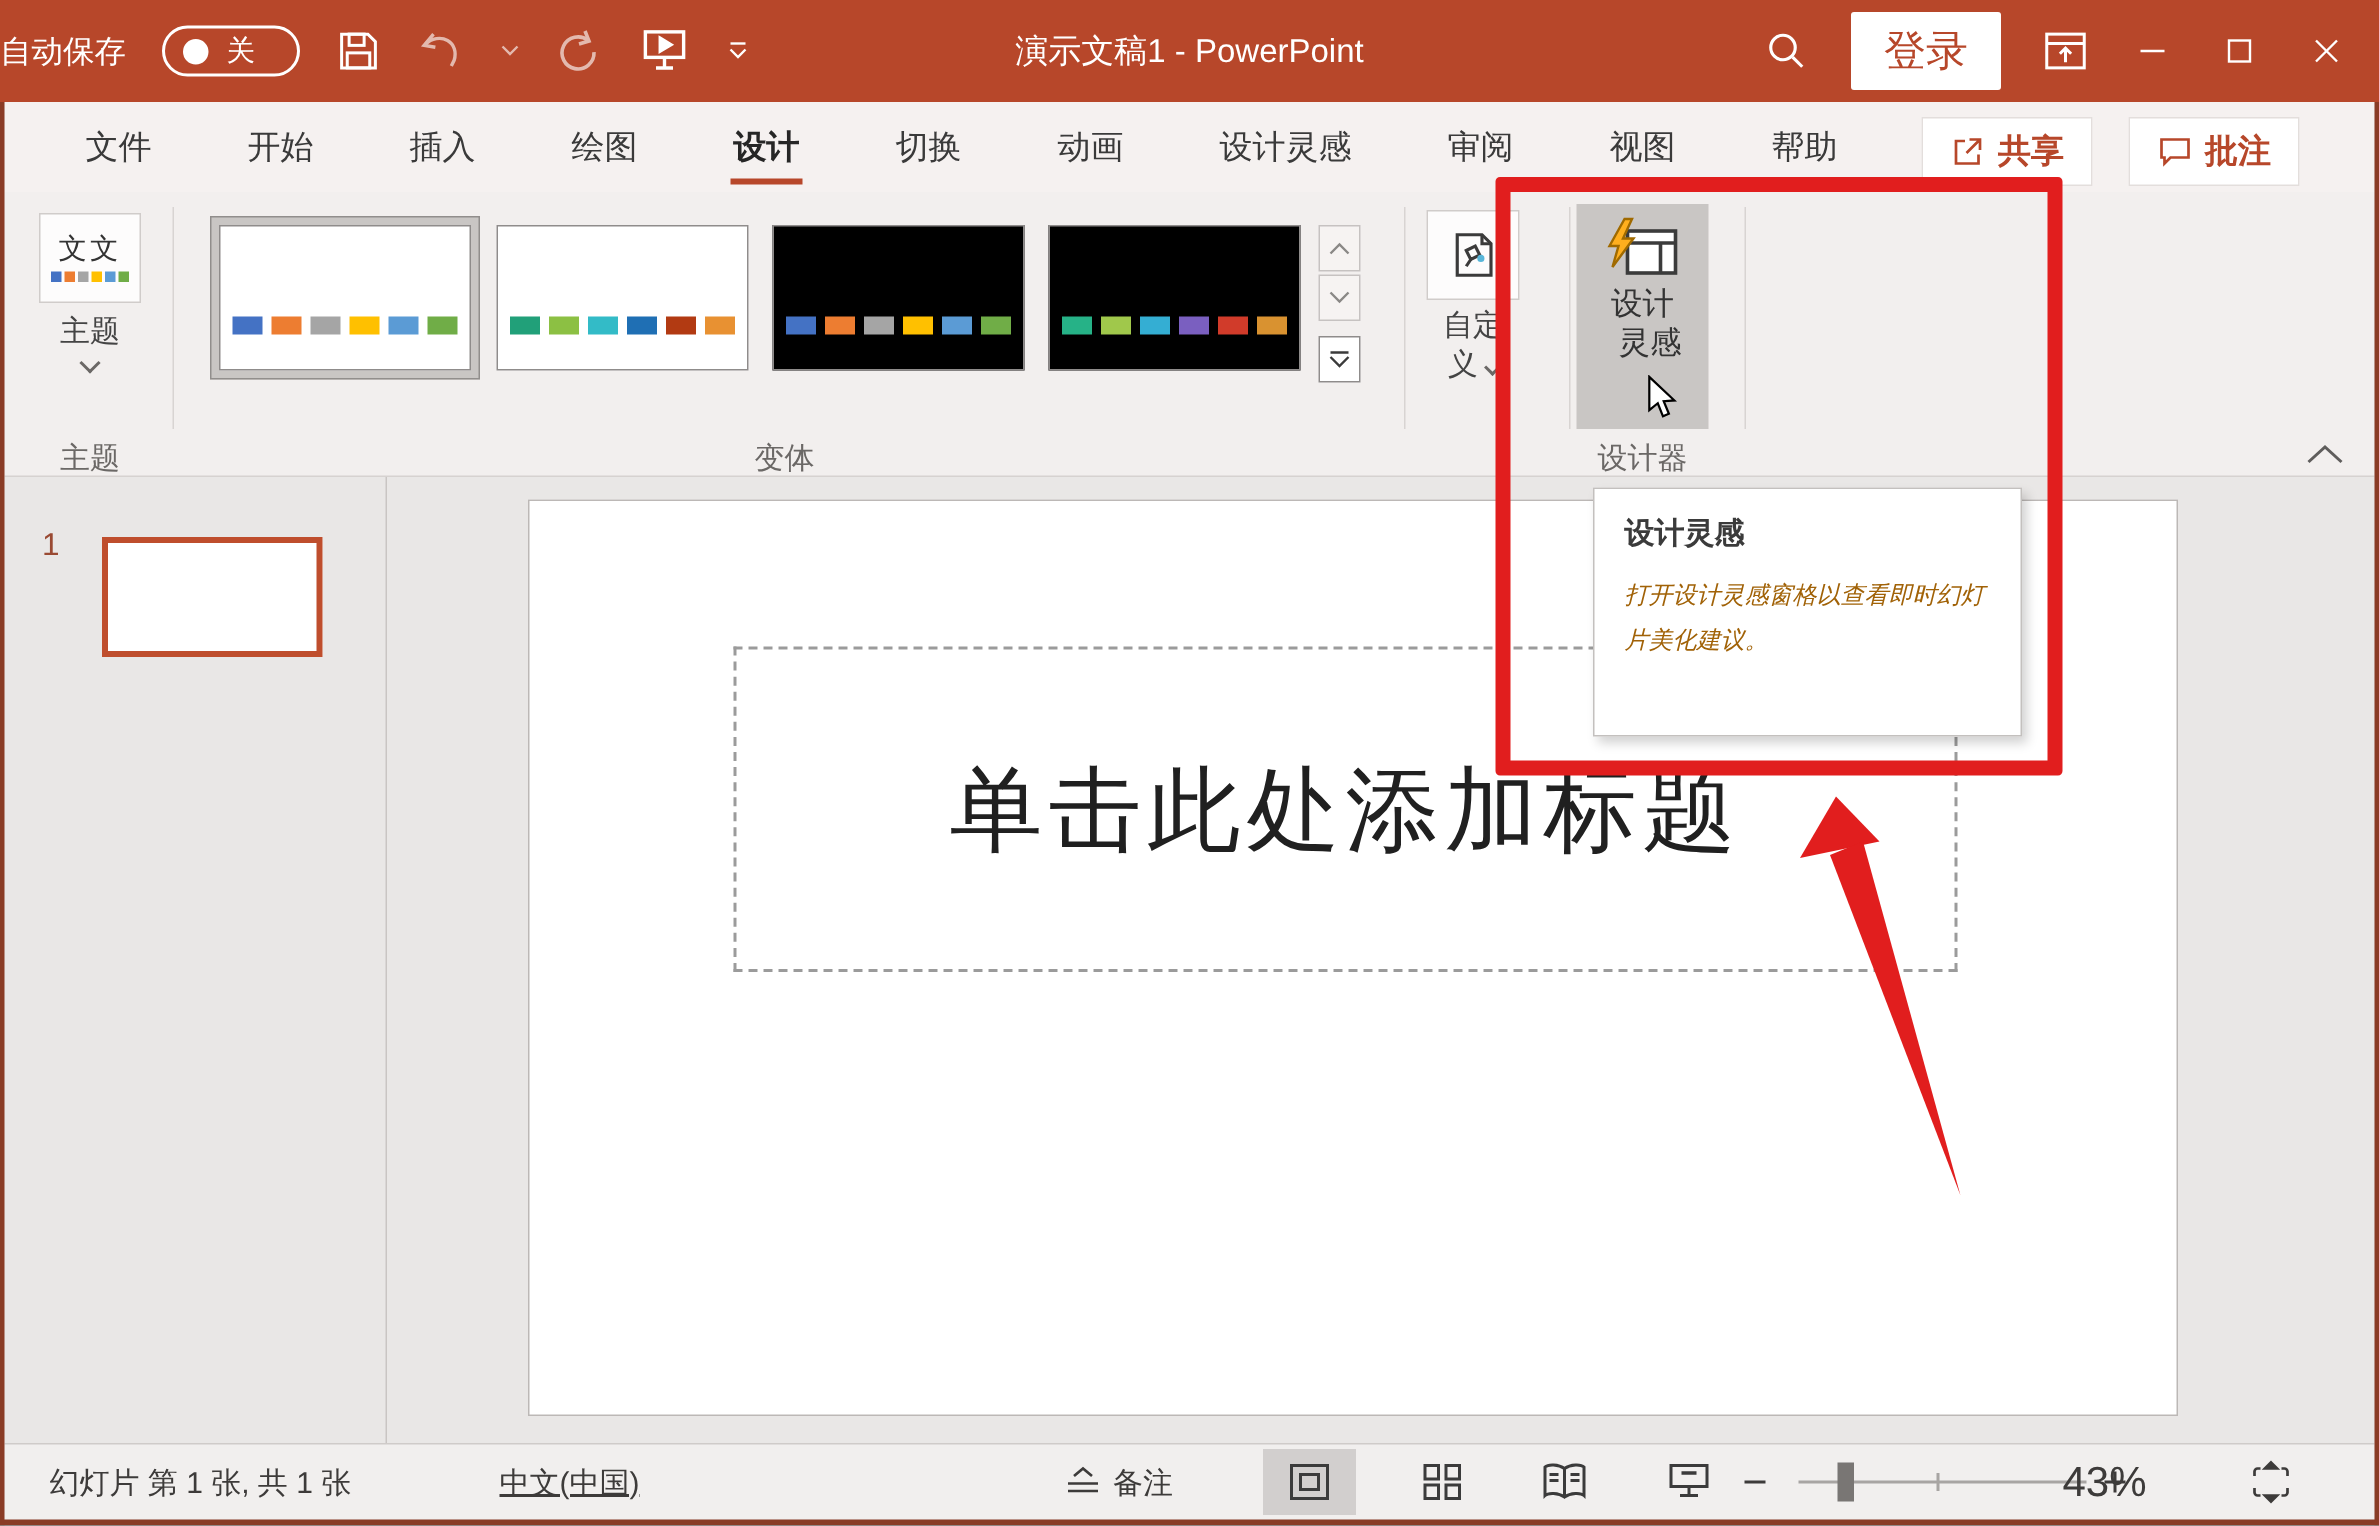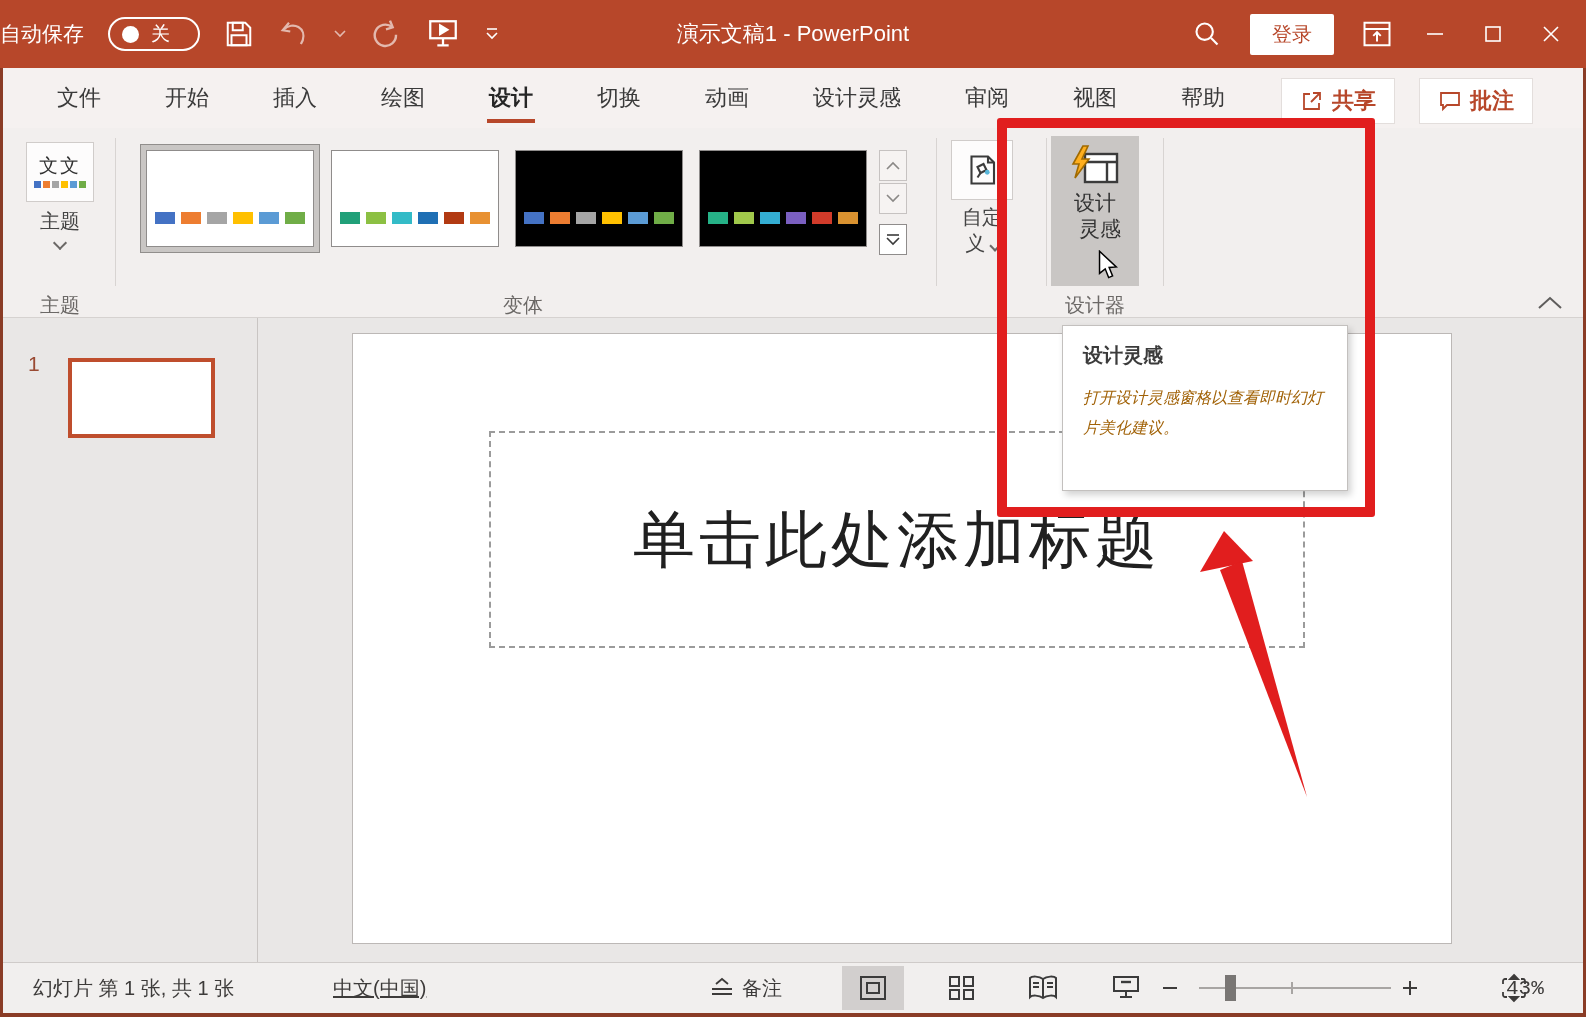--- a/index.html
+++ b/index.html
@@ -11,21 +11,21 @@
   .tb-left{display:flex;align-items:center;gap:24px;}
   .autosave-label{font-size:21px;}
   .toggle{width:92px;height:34px;border:2px solid #fff;border-radius:17px;display:flex;align-items:center;gap:12px;padding:0 12px;}
   .toggle .knob{width:17px;height:17px;border-radius:50%;background:#fff;}
   .toggle .state{font-size:19px;}
   .tb-icon{display:flex;align-items:center;justify-content:center;}
   .dim{opacity:.62;}
   .tb-title{position:absolute;left:0;right:0;top:0;height:68px;display:flex;align-items:center;justify-content:center;font-size:22px;pointer-events:none;}
   .tb-right{position:absolute;right:0;top:0;height:68px;display:flex;align-items:center;gap:0;}
   .tb-btn{width:58px;height:68px;display:flex;align-items:center;justify-content:center;}
-  .signin{background:#fff;color:#b7472a;font-size:20px;padding:7px 22px;border-radius:2px;margin:0 14px;}
+  .signin{background:#fff;color:#b7472a;font-size:28px;padding:7px 22px;border-radius:2px;margin:0 14px;}
   
   .tabrow{position:absolute;left:3px;top:68px;width:1580px;height:60px;background:#f5f1f0;display:flex;align-items:center;padding-left:21px;}
   .tabs{display:flex;gap:60px;padding-left:31px;align-items:center;}
   .tab{font-size:22px;color:#3a3a3a;position:relative;white-space:nowrap;padding:8px 2px;}
   .tab.active{font-weight:bold;color:#262626;}
   .tab.active::after{content:"";position:absolute;left:0;right:0;bottom:-2px;height:4px;background:#b7472a;}
   .tr-right{position:absolute;right:50px;top:10px;display:flex;gap:24px;}
   .pillbtn{background:#fff;border:1px solid #e3dedc;display:flex;align-items:center;gap:8px;font-size:22px;font-weight:bold;color:#b7472a;padding:7px 18px;}
   
   .ribbon{position:absolute;left:3px;top:128px;width:1580px;height:190px;background:#f2efee;border-bottom:1px solid #d6d2d0;}
@@ -319,21 +319,21 @@
         </svg>
     </div>
     <div style="position:absolute;left:1196px;top:24px;width:192px;height:2px;background:#a8a5a3;"></div>
     <div style="position:absolute;left:1288px;top:19px;width:2px;height:12px;background:#a8a5a3;"></div>
     <div style="position:absolute;left:1222px;top:12px;width:11px;height:26px;background:#797674;"></div>
     <div class="sb-item" style="left:1398px;">
       <svg width="18" height="18" viewBox="0 0 18 18" stroke="#3d3b3a" stroke-width="2">
           <path d="M2 9 h14 M9 2 v14"></path>
         </svg>
     </div>
-    <div class="sb-item" style="left:1503px;font-size:21px;font-family:Liberation Mono, monospace;">43%</div>
+    <div class="sb-item" style="left:1372px;font-size:28px;">43%</div>
     <div class="sb-item" style="left:1496px;">
       <svg width="30" height="30" viewBox="0 0 30 30" fill="none" stroke="#3d3b3a" stroke-width="1.8">
         <path d="M15 2 L19 6 H11 z" fill="#3d3b3a"></path>
           <path d="M15 28 L11 24 H19 z" fill="#3d3b3a"></path>
         <path d="M4 11 V8 C4 7 5 6 6 6 H8 M22 6 H24 C25 6 26 7 26 8 V11 M26 19 V22 C26 23 25 24 24 24 H22 M8 24 H6 C5 24 4 23 4 22 V19"></path>
       </svg>
     </div>
   </div>
 
   <div class="tooltip">

